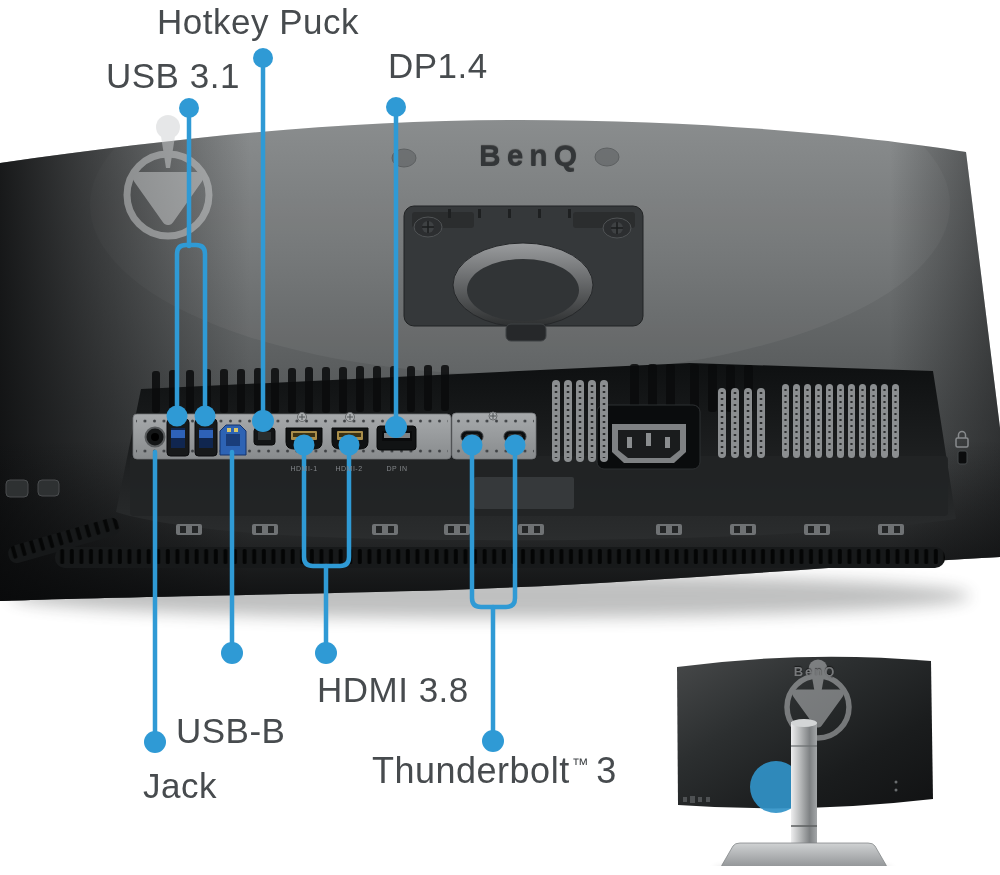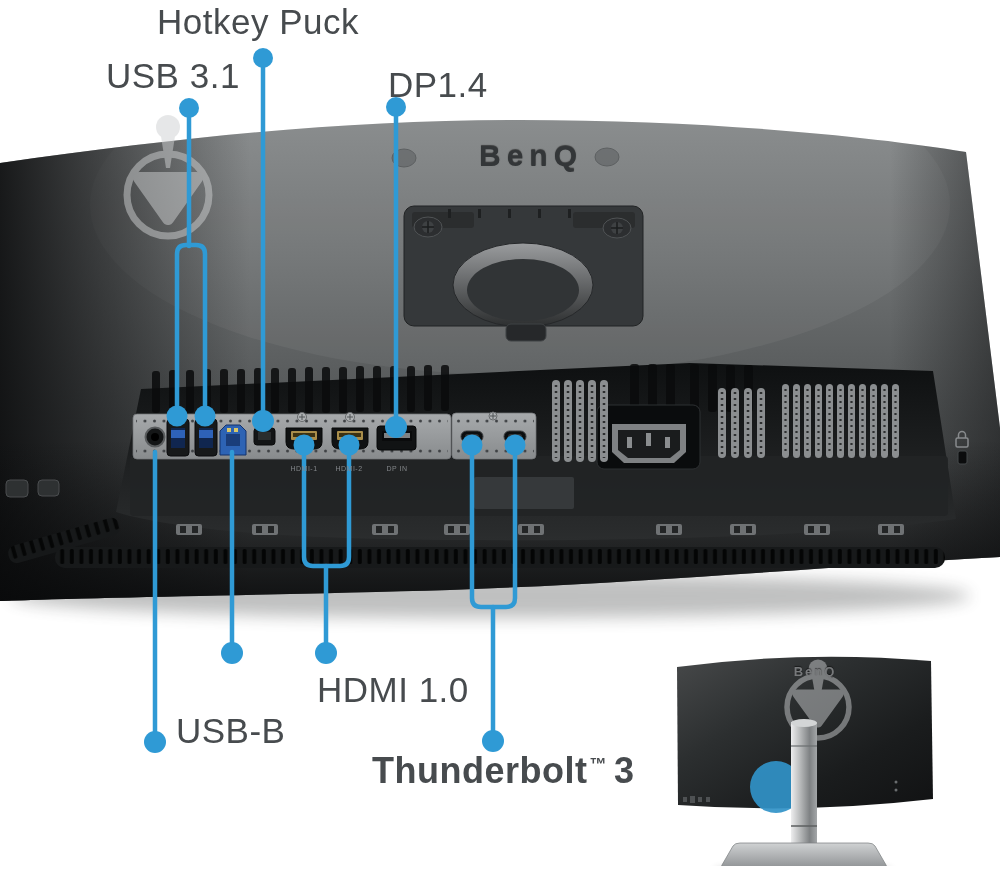--- a/index.html
+++ b/index.html
@@ -413,28 +413,29 @@
       <ellipse cx="804" cy="723" rx="13" ry="4" fill="#d3d5d6"></ellipse>
       <path d="M791,746 H817" stroke="#6b6e70" stroke-width="1.2"></path>
       <path d="M791,826 H817" stroke="#5c5f61" stroke-width="1.5"></path>
     </g>
     <path d="M724,869 Q720,869 722,865 L733,846 Q735,843 740,843 L868,843 Q873,843 875,846 L886,865 Q888,869 884,869 Z" fill="url(#baseGrad)" stroke="#7e8183" stroke-width=".75"></path>
   </g>
 </svg>
 
 <div class="lbl" style="left:157px;top:2px;">Hotkey Puck</div>
 <div class="lbl" style="left:70px;top:56px;margin-left:36px;">USB 3.1</div>
-<div class="lbl" style="left:388px;top:65px;text-align:right;">DP1.4</div>
+<div class="lbl" style="left:388px;top:46px;text-align:right;">DP1.4</div>
 <div class="lbl" style="left:176px;top:676px;margin-top:35px;">USB-B</div>
-<div class="lbl" style="left:317px;top:670px;">HDMI 1.0</div>
+<div class="lbl" style="left:317px;top:670px;">HDMI 3.8</div>
 
 <div class="lbl" style="left:143px;top:762px;line-height:48px;">
+  <span class="line">Jack</span>
 </div>
 
-<div class="lbl" style="left:372px;top:750px;font-size:36px;font-weight:bold;">
+<div class="lbl" style="left:372px;top:750px;font-size:36px;">
   <span>Thunderbolt</span><span class="lbl-tm">™</span><span class="lbl-num">3</span>
 </div>
 
 <div class="brand-main">BenQ</div>
 <div class="brand-inset">BenQ</div>
 
 <div class="tiny" style="left:284px;top:465px;">HDMI-1</div>
 <div class="tiny" style="left:329px;top:465px;">HDMI-2</div>
 <div class="tiny" style="left:377px;top:465px;">DP IN</div>
 

